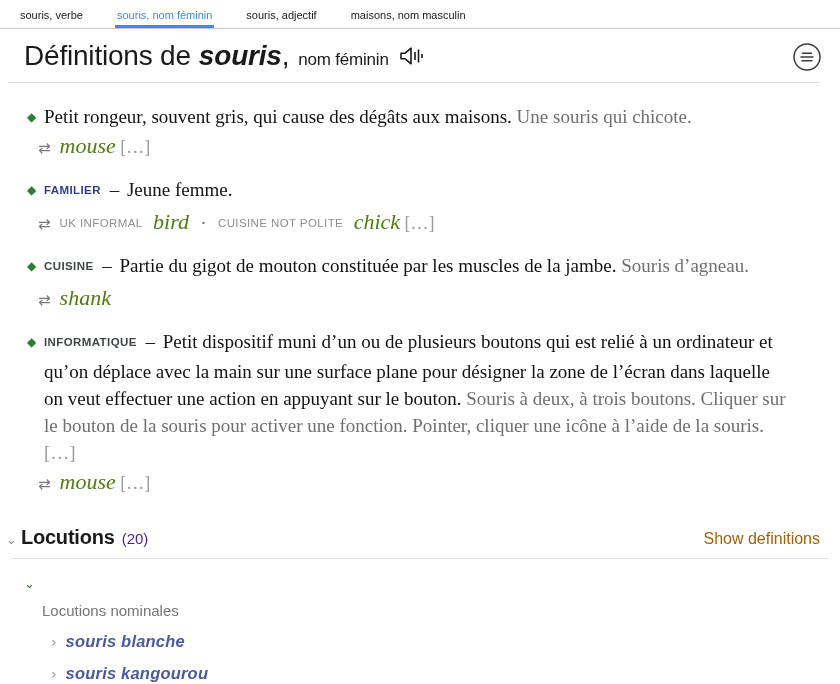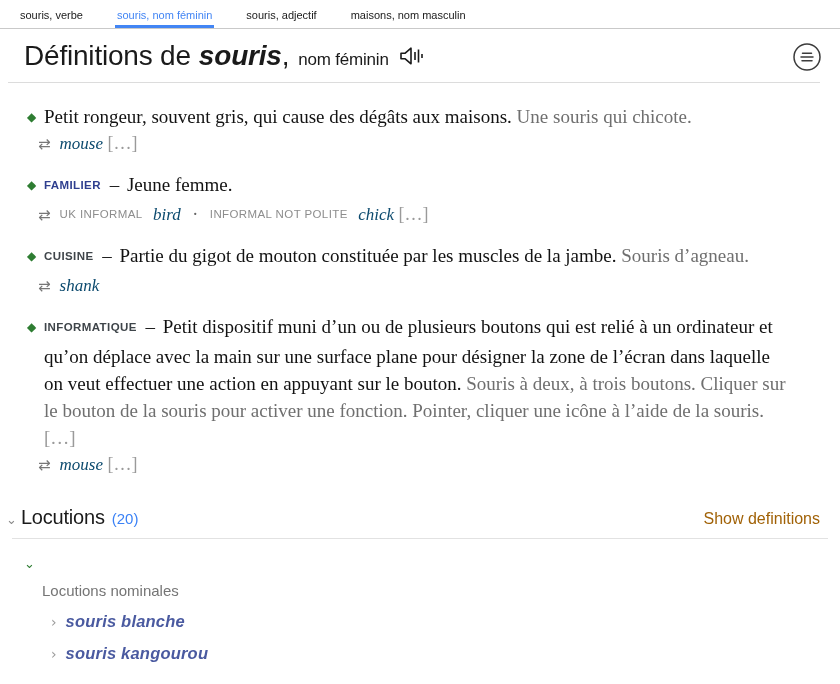--- a/index.html
+++ b/index.html
@@ -30,27 +30,27 @@
   .bullet{position:absolute;left:-1px;top:1px;font-size:12px;color:var(--green);font-family:"DejaVu Sans",sans-serif;}
   .def-label{font-family:"Liberation Sans",sans-serif;font-size:11.5px;font-weight:bold;letter-spacing:0.4px;position:relative;top:-2px;}
   .def-label.navy{color:var(--label-navy);}
   .def-label.dark{color:var(--label-dark);}
   .dash{margin:0 3px 0 4px;}
   .example{color:var(--example-gray);}
   .more{color:var(--muted);}
   .translation{font-family:"Liberation Serif",serif;font-size:18px;margin:3px 0 17px 10px;color:#555;}
   .trans-arrow{font-family:"DejaVu Sans",sans-serif;font-size:15px;color:#777;margin-right:9px;font-style:normal;}
   .register{font-family:"Liberation Sans",sans-serif;font-size:11.5px;color:#8d8d8d;letter-spacing:0.4px;margin-right:6px;position:relative;top:-2px;}
-  .trans-word{font-style:italic;color:#0c4a6e;font-size:17px;cursor:pointer;margin-top:36px;}
+  .trans-word{font-style:italic;color:#4d7c0f;font-size:22px;cursor:pointer;margin-top:36px;}
   .sep-dot{color:#666;margin:0 7px;}
   
   .loc-header{display:flex;align-items:baseline;padding:14px 20px 9px 6px;}
   .chev{font-family:"DejaVu Sans",sans-serif;color:#8a8a8a;font-size:13px;cursor:pointer;}
-  .loc-title{font-size:20px;font-weight:normal;margin-left:4px;letter-spacing:-0.2px;}
-  .loc-count{color:#3b82f6;font-size:15px;margin-left:7px;font-weight:normal;}
+  .loc-title{font-size:20px;font-weight:bold;margin-left:4px;letter-spacing:-0.2px;}
+  .loc-count{color:#4c1d95;font-size:15px;margin-left:7px;font-weight:normal;}
   .show-defs{margin-left:auto;font-size:16px;color:#a16207;cursor:pointer;}
   .loc-divider{border:none;border-top:1px solid #e2e2e2;margin:0 12px;}
   .loc-group{padding:17px 0 0 24px;}
   .group-row{display:flex;align-items:baseline;}
   .chev.green{color:var(--green);font-size:13px;}
   .group-name{font-family:"Liberation Serif",serif;font-weight:bold;font-size:20.5px;color:var(--green);margin-left:7px;cursor:pointer;}
   .group-sub{color:#757575;font-size:15px;margin:11px 0 0 18px;}
   .loc-item{margin:13px 0 0 27px;display:flex;align-items:baseline;cursor:pointer;}
   .item-chev{font-family:"DejaVu Sans",sans-serif;color:#999;font-size:14px;margin-right:9px;}
   .item-label{color:var(--link);font-weight:bold;font-style:italic;font-size:16.5px;letter-spacing:0.2px;}
@@ -107,21 +107,21 @@
   <div class="def">
     <span class="bullet">◆</span>
     <span class="def-label navy">FAMILIER</span>
     <span class="dash">–</span>
     <span>Jeune femme.</span>
   </div>
   <div class="translation">
     <span class="trans-arrow">⇄</span><span class="register">UK INFORMAL</span>
     <span class="trans-word">bird</span>
     <span class="sep-dot">·</span>
-    <span class="register">INFORMAL NOT POLITE</span>
+    <span class="register">CUISINE NOT POLITE</span>
     <span class="trans-word">chick</span>
     <span class="more">[…]</span>
   </div>
 
   <div class="def">
     <span class="bullet">◆</span>
     <span class="def-label dark">CUISINE</span>
     <span class="dash">–</span>
     <span>Partie du gigot de mouton constituée par les muscles de la jambe.</span>
     <span class="example">Souris d’agneau.</span>

